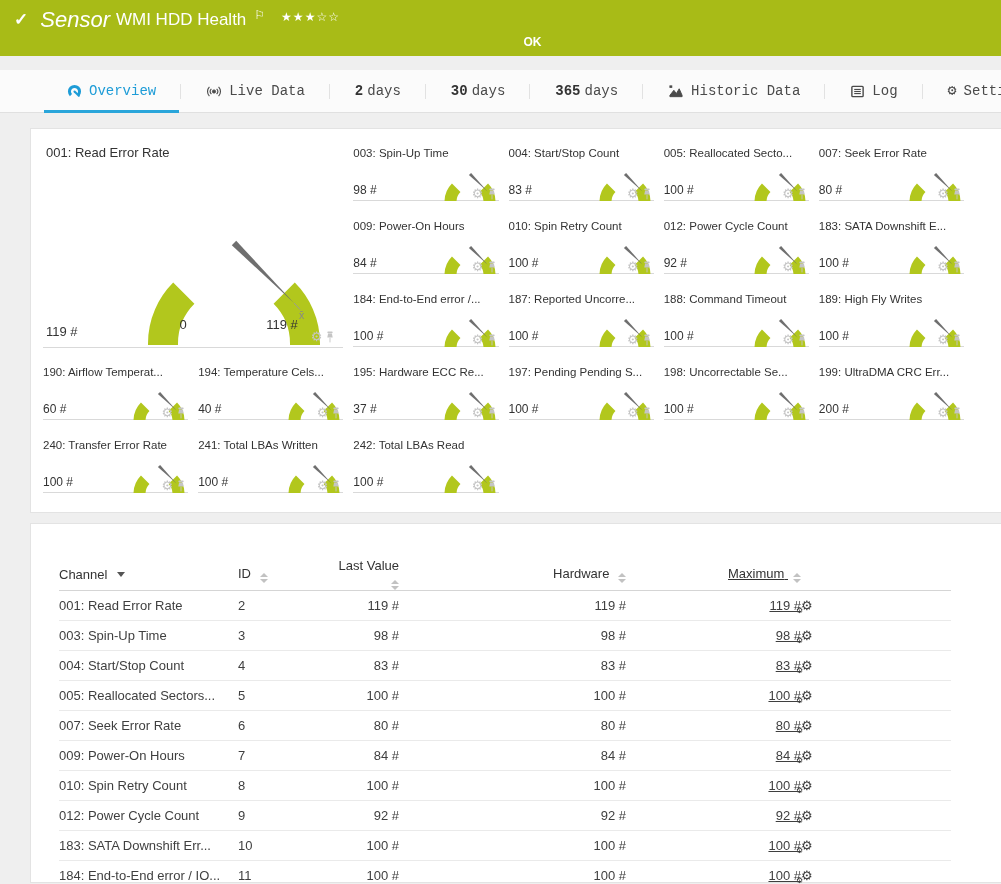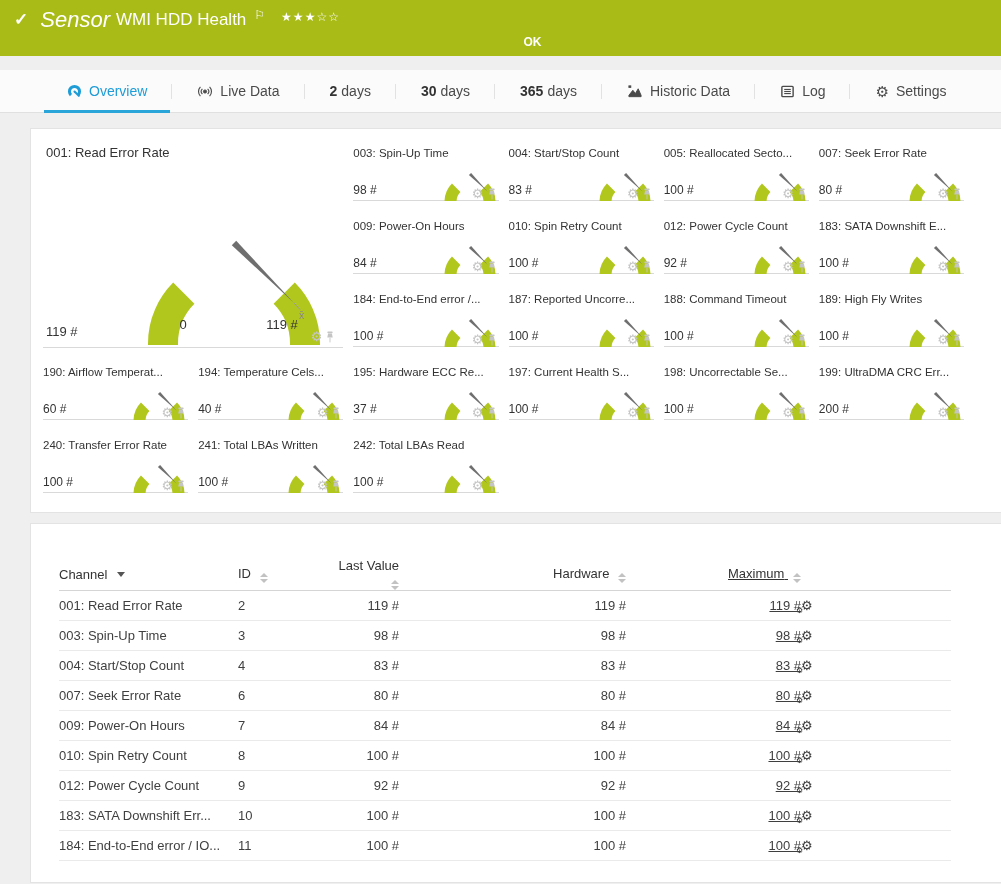--- a/index.html
+++ b/index.html
@@ -14,21 +14,21 @@
   .sh-title { font-size:17px; line-height:24px; margin-left:6px; }
   .sh-flag { font-size:12px; margin-left:8px; line-height:14px; }
   .sh-stars { margin-left:16px; line-height:16px; }
   .star { font-size:12px; letter-spacing:1px; }
   .sh-status { font-size:12px; font-weight:bold; margin:3px 0 0 50px;text-align:center; }
 
   
   .tabbar { margin-top:14px; height:43px; background:#fbfbfb; border-bottom:1px solid #e0e0e0;
             display:flex; padding-left:42px; }
   .tab { position:relative; display:flex; align-items:center; padding:0 25px; font-size:14px;
-         color:#4a4a4a; cursor:pointer; white-space:nowrap; }
+         color:#4a4a4a; cursor:pointer; white-space:nowrap;font-family:Liberation Mono, monospace; }
   .tab:not(:last-child)::after { content:''; position:absolute; right:0; top:14px; height:15px;
          width:1px; background:#e2e2e2; }
   .tab.active { color:#1e9cd7; }
   .tab.active::before { content:''; position:absolute; left:2px; right:2px; bottom:-1px; height:3px;
          background:#29a5da; }
   .tab-ic { display:inline-flex; margin-right:7px; }
   .tab-ic svg { fill:#4a4a4a; stroke:#4a4a4a; }
   .tab.active .tab-ic svg { fill:#1e9cd7; stroke:#1e9cd7; }
   .tab-ic .gearchar { font-size:15px; line-height:15px; }
   .tab-b { font-weight:bold; color:#333; margin-right:4px; }
@@ -425,21 +425,21 @@
     <div class="gicons">
       <span class="gear">⚙</span>
       <svg class="pin" width="10" height="12" viewBox="0 0 10 12">
         <rect x="2.4" y="0.4" width="5.2" height="1.8" rx="0.6"></rect>
         <path d="M3.1 2.4h3.8l.8 4.2H2.3z"></path>
         <rect x="4.55" y="6.8" width="0.9" height="4.6"></rect>
       </svg>
     </div>
   </div>
         <div class="gcell">
-    <div class="gtitle">197: Current Health S...</div>
+    <div class="gtitle">197: Pending Pending S...</div>
     <svg class="gdial" width="58" height="54" viewBox="0 0 58 54">
       <path class="ring" d="M15.2 40.8 A19.5 19.5 0 1 0 42.8 40.8" stroke-width="12"></path>
       <polygon class="needle" points="27.9,28.1 30.1,25.9 46.5,44.5"></polygon>
     </svg>
     <div class="gvalue">100 #</div>
     <div class="gicons">
       <span class="gear">⚙</span>
       <svg class="pin" width="10" height="12" viewBox="0 0 10 12">
         <rect x="2.4" y="0.4" width="5.2" height="1.8" rx="0.6"></rect>
         <path d="M3.1 2.4h3.8l.8 4.2H2.3z"></path>
@@ -589,20 +589,30 @@
     <td class="c-ch">004: Start/Stop Count</td>
     <td class="c-id">4</td>
     <td class="c-lv">83 #</td>
     <td class="c-mi">83 #</td>
     <td class="c-ma">83 #</td>
     <td class="c-act">
       <span class="rowgear"><span class="g1">⚙</span><span class="g2">⚙</span></span>
     </td>
   </tr>
           <tr>
+    <td class="c-ch">005: Reallocated Sectors...</td>
+    <td class="c-id">5</td>
+    <td class="c-lv">100 #</td>
+    <td class="c-mi">100 #</td>
+    <td class="c-ma">100 #</td>
+    <td class="c-act">
+      <span class="rowgear"><span class="g1">⚙</span><span class="g2">⚙</span></span>
+    </td>
+  </tr>
+          <tr>
     <td class="c-ch">007: Seek Error Rate</td>
     <td class="c-id">6</td>
     <td class="c-lv">80 #</td>
     <td class="c-mi">80 #</td>
     <td class="c-ma">80 #</td>
     <td class="c-act">
       <span class="rowgear"><span class="g1">⚙</span><span class="g2">⚙</span></span>
     </td>
   </tr>
           <tr>

